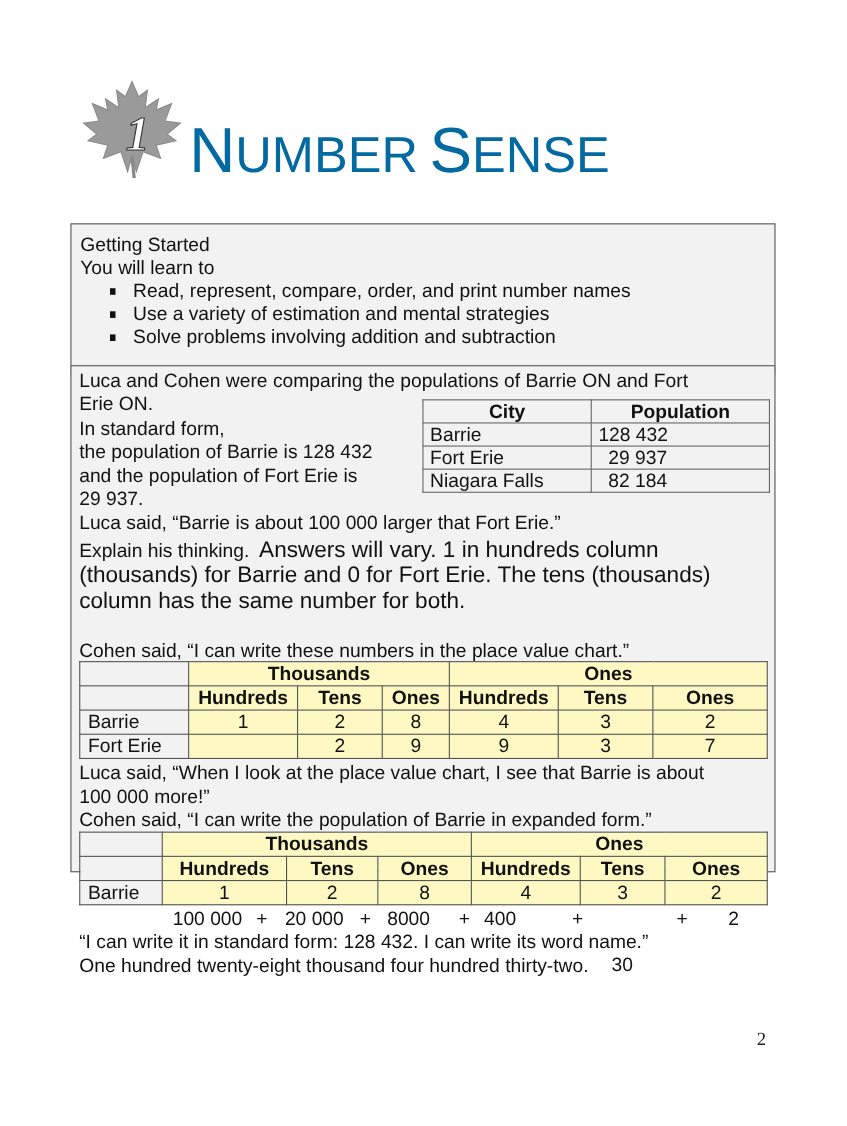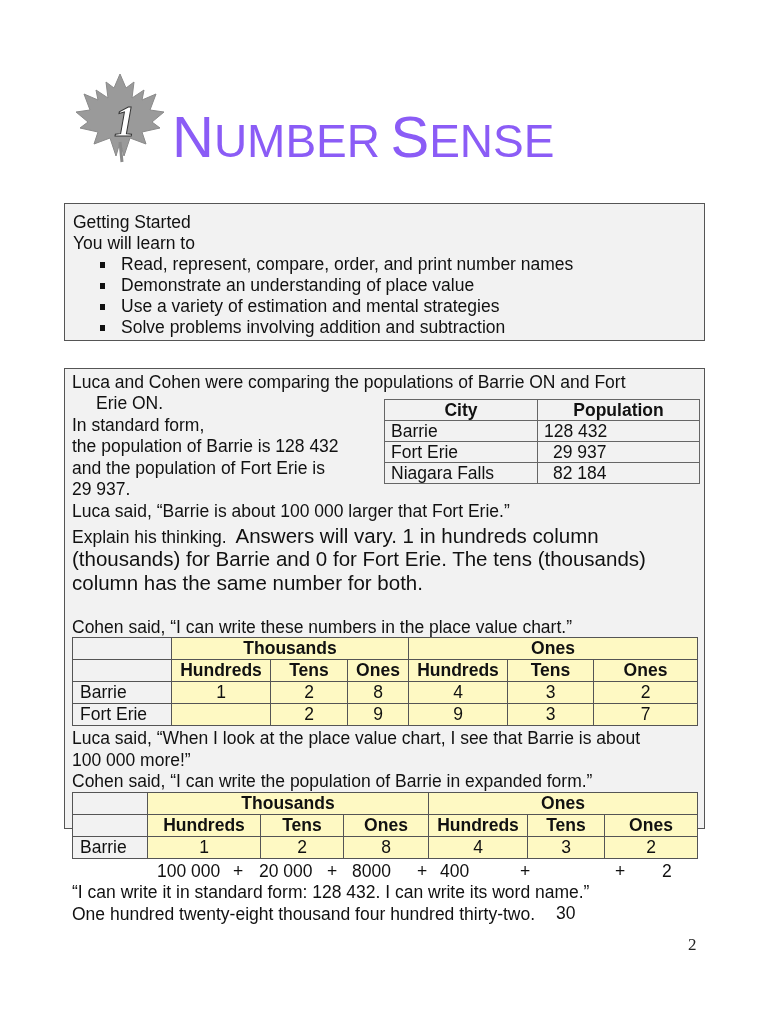--- a/index.html
+++ b/index.html
@@ -27,21 +27,21 @@
       left: 0;
       top: 0;
       width: 100px;
       height: 95px;
     }
     .title {
       position: absolute;
       left: 102px;
       top: 38px;
       font-family: "Liberation Sans", sans-serif;
-      color: #8b5cf6;
+      color: #0369a1;
       font-weight: normal;
       letter-spacing: 0px;
       white-space: nowrap;
       line-height: 1;
     }
     .title .big { font-size: 58px; }
     .title .small { font-size: 46px; }
 
     .box {
       position: absolute;
@@ -70,21 +70,21 @@
     .box1 li::before {
       content: "";
       position: absolute;
       left: -21px;
       top: 8px;
       width: 5px;
       height: 6px;
       background: #111;
     }
     .box2 {
-      top: 368px;
+      top: 332px;
       height: 461px;
       font-size: 17.5px;
       line-height: 21px;
     }
     .abs { position: absolute; white-space: nowrap; }
 
     table.city {
       position: absolute;
       left: 319px;
       top: 30px;
@@ -162,29 +162,28 @@
     <span class="big">N</span><span class="small">UMBER</span>
     <span class="big" style="margin-left:6px;">S</span><span class="small">ENSE</span>
   </div>
 </div>
 
 <div class="box box1">
   <div>Getting Started</div>
   <div>You will learn to</div>
   <ul>
     <li>Read, represent, compare, order, and print number names</li>
-    <li>Demonstrate an understanding of place value</li>
     <li>Use a variety of estimation and mental strategies</li>
     <li>Solve problems involving addition and subtraction</li>
   </ul>
 </div>
 
 <div class="box box2">
   <div class="abs" style="left:7px; top:3px;">Luca and Cohen were comparing the populations of Barrie ON and Fort</div>
-  <div class="abs" style="left:7px; top:24px;margin-left:24px;">Erie ON.</div>
+  <div class="abs" style="left:7px; top:24px;">Erie ON.</div>
   <div class="abs" style="left:7px; top:46px;">In standard form,</div>
   <div class="abs" style="left:7px; top:67px;">the population of Barrie is 128 432</div>
   <div class="abs" style="left:7px; top:89px;">and the population of Fort Erie is</div>
   <div class="abs" style="left:7px; top:110px;">29 937.</div>
 
   <table class="city">
     <tbody>
         <tr>
       <th style="width:140px;">City</th>
       <th>Population</th>

